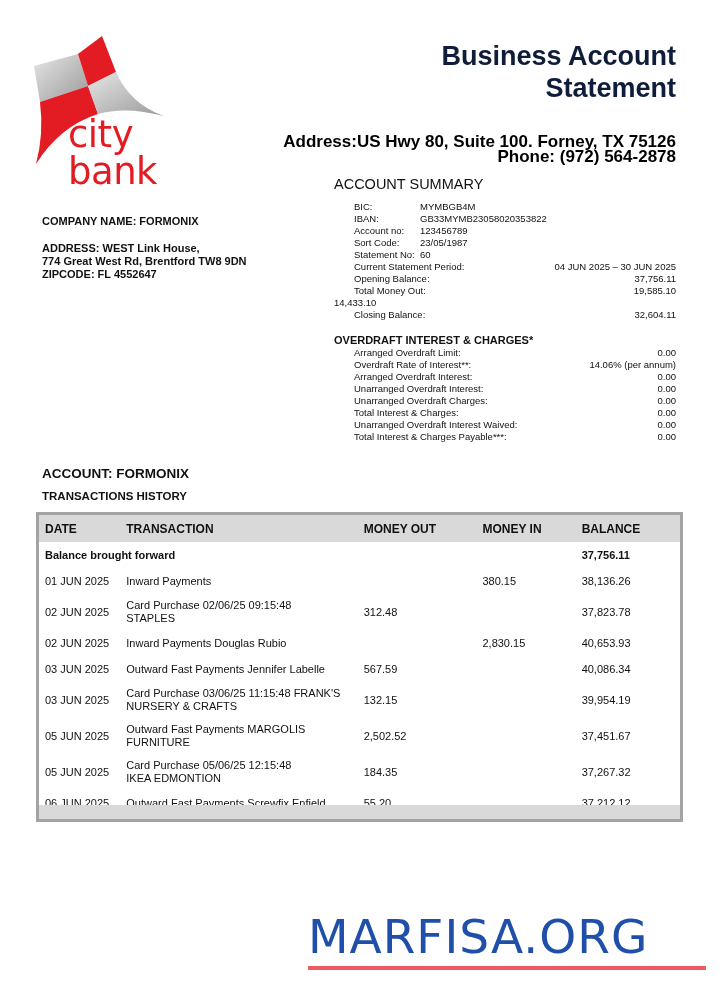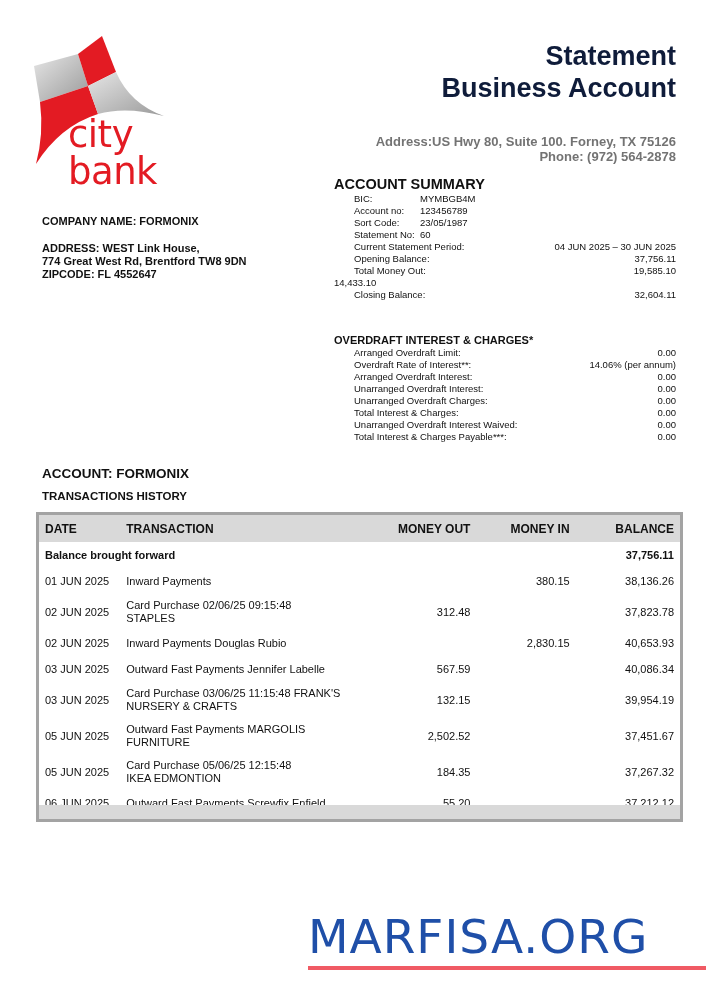--- a/index.html
+++ b/index.html
@@ -7,45 +7,45 @@
   body { font-family: "Liberation Sans", sans-serif; color: #111; position: relative; }
 
   .logo { position: absolute; left: 30px; top: 34px; width: 200px; height: 135px; }
   .logo svg { width: 100%; height: 100%; display: block; }
   .logo-text { position: absolute; left: 38px; top: 82px; font-family: "DejaVu Sans", sans-serif;
                font-size: 37px; color: #e31b23; letter-spacing: -0.5px; line-height: 1; }
 
   .title { position: absolute; right: 44px; top: 40px; text-align: right; font-weight: bold;
            font-size: 27px; line-height: 32px; color: #0f1c3a; }
   .bank-contact { position: absolute; right: 44px; top: 134px; text-align: right; font-weight: bold;
-                  font-size: 13px; line-height: 15px; color: #737373; }
+                  font-size: 17px; line-height: 15px; color: #000000; }
 
   .company { position: absolute; left: 42px; top: 215px; font-weight: bold; font-size: 11px; line-height: 13px; }
   .company .gap { height: 14px; }
 
   .summary { position: absolute; left: 334px; top: 176px; width: 342px; }
-  .summary h2 { font-size: 14.5px; font-weight: bold; line-height: 17px; margin-bottom: 0; }
+  .summary h2 { font-size: 14.5px; font-weight: normal; line-height: 17px; margin-bottom: 8px; }
   .kv { display: flex; font-size: 9.5px; line-height: 12px; }
   .kv .k { width: 86px; flex-shrink: 0; padding-left: 20px; }
   .kv .v { flex: 1; }
   .kv.wide .k { width: auto; flex: 1; }
   .kv.wide .v { flex: none; text-align: right; }
 
   .overdraft { position: absolute; left: 334px; top: 334px; width: 342px; }
   .overdraft h3 { font-size: 11px; font-weight: bold; line-height: 13px; margin-bottom: 0; }
 
   .account-head { position: absolute; left: 42px; top: 466px; font-weight: bold; font-size: 13.5px; }
   .history-head { position: absolute; left: 42px; top: 490px; font-weight: bold; font-size: 11.5px; }
 
   .tx-table { position: absolute; left: 36px; top: 512px; width: 647px; height: 310px;
               border: 3px solid #a3a3a3; }
   table { width: 100%; border-collapse: collapse; font-size: 11px; }
   thead tr { background: #d9d9d9; height: 27px; }
   th { font-weight: bold; font-size: 12px; text-align: left; padding: 0 6px; }
-  th.num, td.num { text-align: right; }
+  th.num, td.num { text-align: left; }
   td { padding: 0 6px; line-height: 13px; vertical-align: middle; }
   tr.row { height: 26px; }
   tr.row.tall { height: 36px; }
   tr.bf td { font-weight: bold; height: 26px; }
   .col-date { width: 82px; }
   .col-tx { width: 240px; }
   .col-out { width: 120px; }
   .col-in { width: 100px; }
   .col-bal { width: 105px; }
   .tx-footer { position: absolute; left: 0; right: 0; bottom: 0; height: 14px; background: #d9d9d9; }
@@ -70,42 +70,46 @@
 
     <path d="M4 32 L48 20 L58 52 L10 68 Z" fill="url(#g1)"></path>
     <path d="M48 20 L72 2 L86 38 L58 52 Z" fill="#e31b23"></path>
     <path d="M10 68 L58 52 L68 80 Q30 92 6 130 Q14 100 10 68 Z" fill="#e31b23"></path>
     <path d="M58 52 L86 38 Q100 70 134 82 Q96 72 68 80 Z" fill="url(#g1)"></path>
   </svg>
   <div class="logo-text">city bank</div>
 </div>
 
 <div class="title">
+  <div>Business Account</div>
   <div>Statement</div>
-  <div>Business Account</div>
 </div>
 
 <div class="bank-contact">
   <div>Address:US Hwy 80, Suite 100. Forney, TX 75126</div>
   <div>Phone: (972) 564-2878</div>
 </div>
 
 <div class="company">
   <div>COMPANY NAME: FORMONIX</div>
   <div class="gap"></div>
   <div>ADDRESS: WEST Link House,</div>
   <div>774 Great West Rd, Brentford TW8 9DN</div>
   <div>ZIPCODE: FL 4552647</div>
 </div>
 
 <div class="summary">
   <h2>ACCOUNT SUMMARY</h2>
   <div class="kv">
       <span class="k">BIC:</span>
       <span class="v">MYMBGB4M</span>
+    </div>
+  <div class="kv">
+      <span class="k">IBAN:</span>
+      <span class="v">GB33MYMB23058020353822</span>
     </div>
   <div class="kv">
       <span class="k">Account no:</span>
       <span class="v">123456789</span>
     </div>
   <div class="kv">
       <span class="k">Sort Code:</span>
       <span class="v">23/05/1987</span>
     </div>
   <div class="kv">

